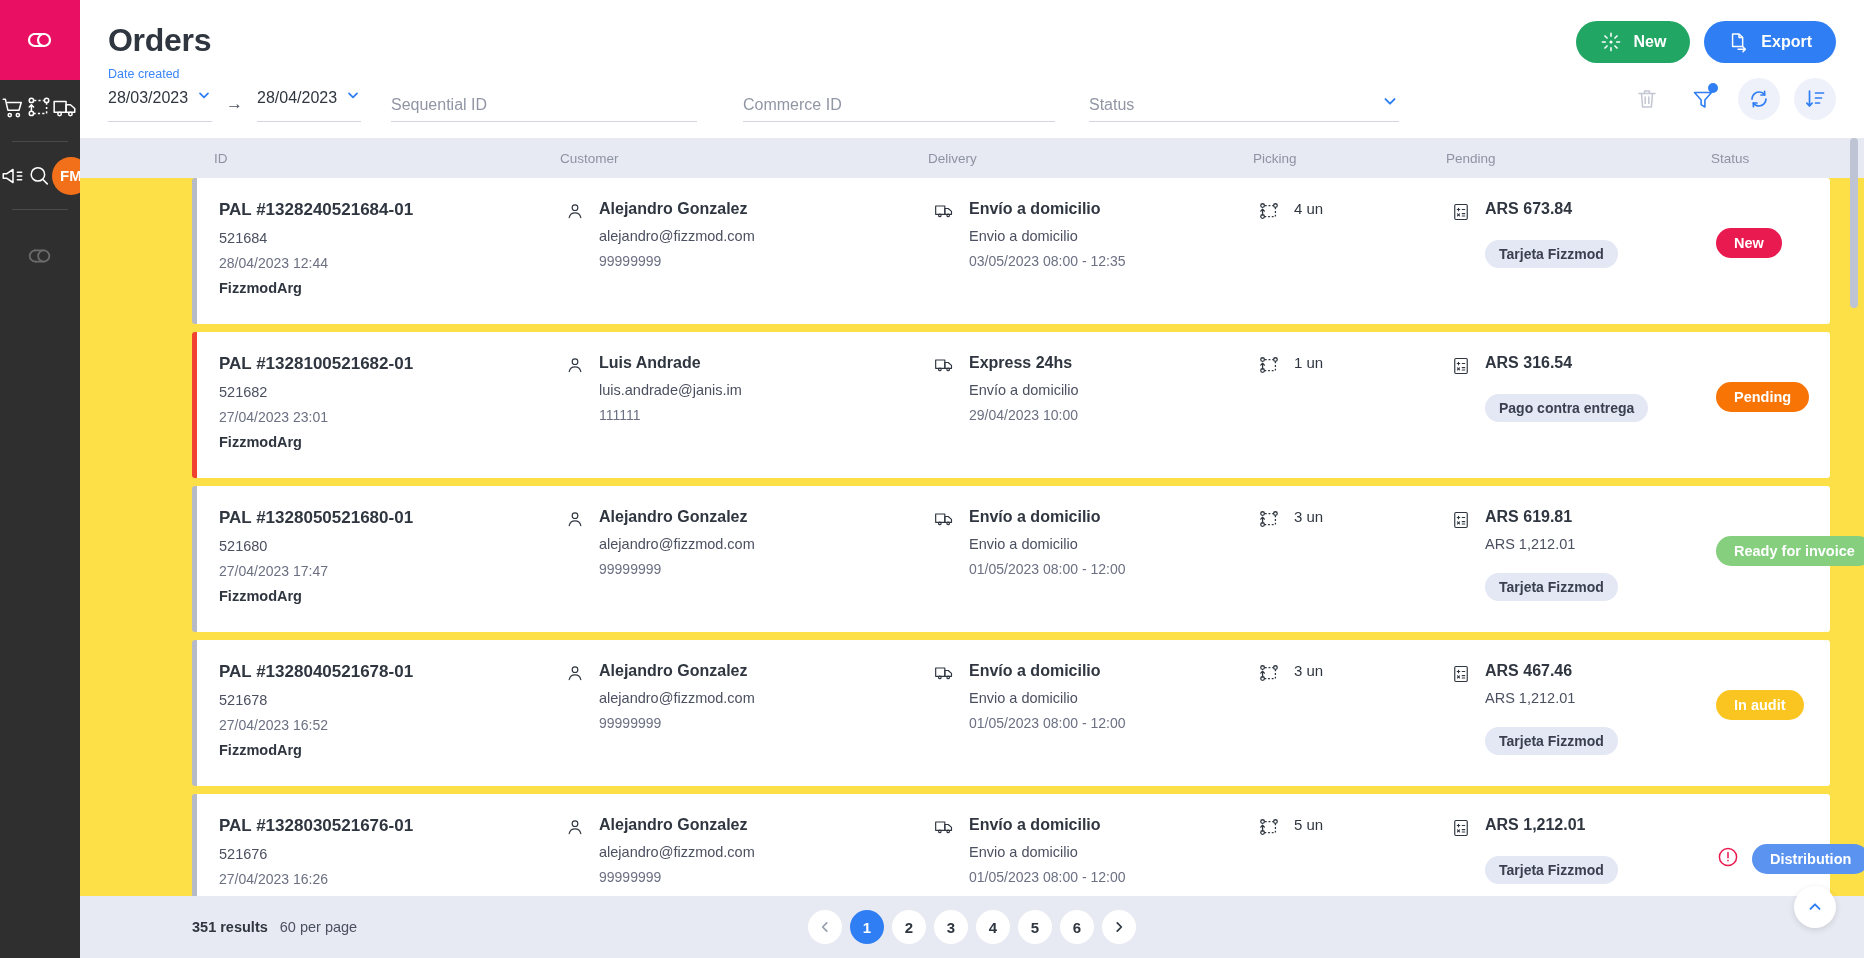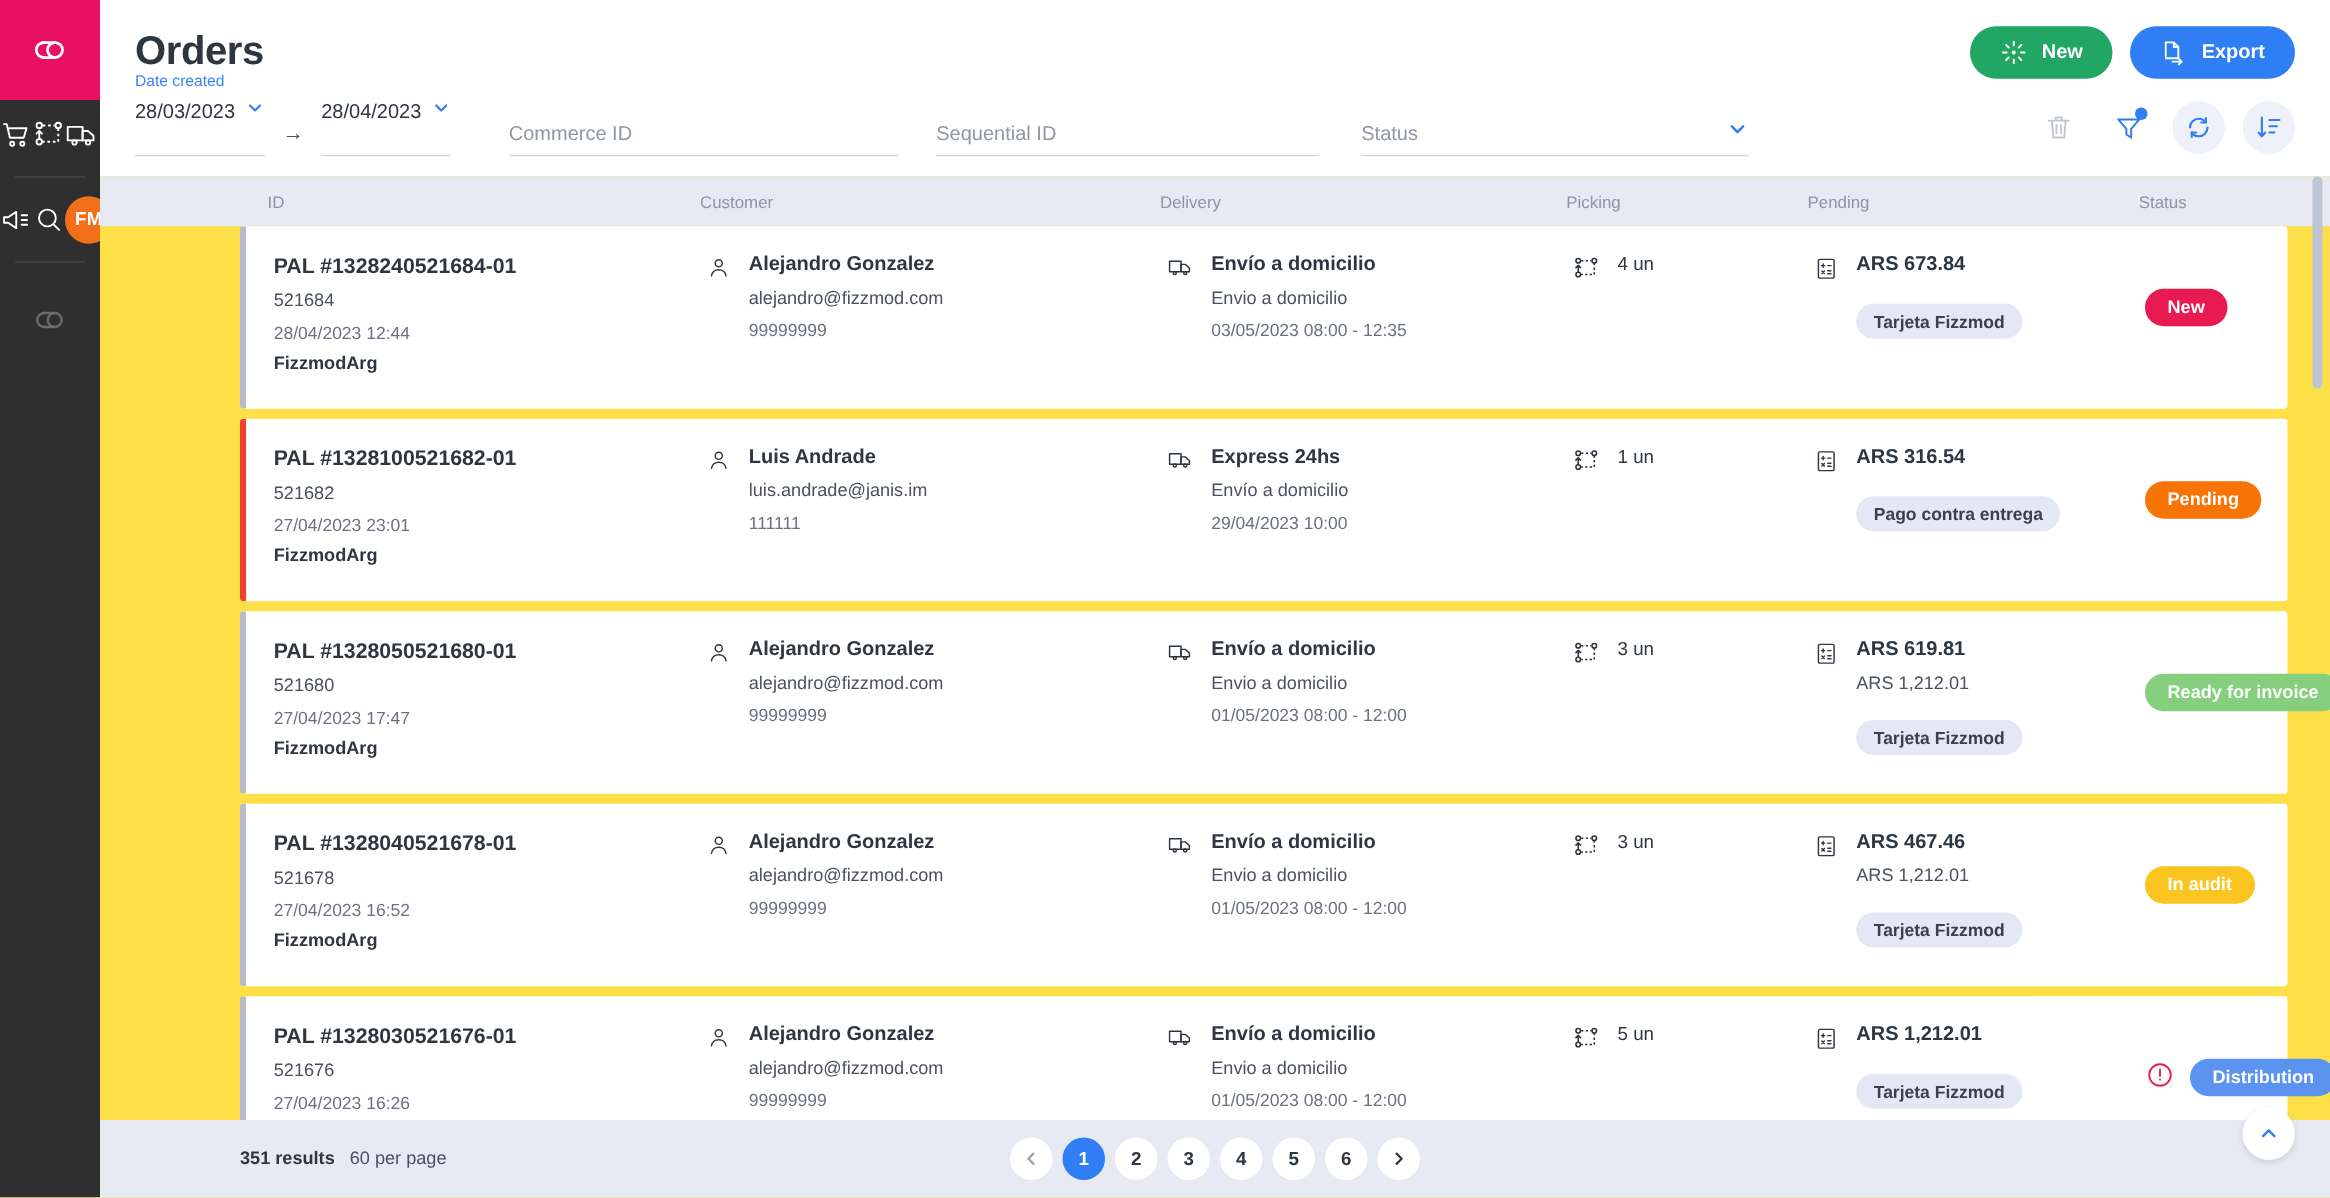--- a/index.html
+++ b/index.html
@@ -55,21 +55,21 @@
   .field { position:relative; margin-right:0; }
   .field-label {
     position:absolute; top:-20px; left:0; font-size:12.5px; color:#3b86f7; white-space:nowrap;
   }
   .underline-input {
     border:none; border-bottom:1px solid #d3d6e0; background:transparent;
     font-family:inherit; font-size:16px; color:#2f3640; padding:0 0 7px 0; outline:none;
   }
   .underline-input::placeholder { color:#9196a5; }
   .date-field { display:flex; align-items:center; width:104px; }
-  .date-wrap { display:flex; align-items:flex-end; border-bottom:1px solid #d3d6e0; width:104px; padding-bottom:25px; }
+  .date-wrap { display:flex; align-items:flex-end; border-bottom:1px solid #d3d6e0; width:104px; padding-bottom:14px; }
   .date-val { font-size:16px; color:#2f3640; }
   .caret { margin-left:auto; }
   .arrow-sep { margin:0 14px 8px 14px; color:#4a4f5c; font-size:17px; }
   .f-commerce { width:312px; margin-left:46px; }
   .f-sequential { width:306px; margin-left:30px; }
   .f-status { width:310px; margin-left:34px; display:flex; align-items:flex-end;
               border-bottom:1px solid #d3d6e0; padding-bottom:7px; }
   .f-status .ph { font-size:16px; color:#9196a5; }
 
   .tool-icons { margin-left:auto; display:flex; align-items:center; gap:14px; padding-bottom:2px; }
@@ -330,22 +330,22 @@
           <div class="date-wrap">
             <span class="date-val">28/04/2023</span>
             <span class="caret">
               <svg width="16" height="16" viewBox="0 0 24 24" fill="none" stroke="#2f7ef3" stroke-width="2.6" stroke-linecap="round" stroke-linejoin="round">
                   <path d="M6 9.5l6 6 6-6"></path>
                 </svg>
             </span>
           </div>
         </div>
 
+        <input class="underline-input f-sequential" placeholder="Sequential ID" style="">
         <input class="underline-input f-commerce" placeholder="Commerce ID" style="">
-        <input class="underline-input f-sequential" placeholder="Sequential ID" style="">
 
         <div class="f-status">
           <span class="ph">Status</span>
           <span class="caret">
             <svg width="18" height="18" viewBox="0 0 24 24" fill="none" stroke="#2f7ef3" stroke-width="2.6" stroke-linecap="round" stroke-linejoin="round">
                 <path d="M6 9.5l6 6 6-6"></path>
               </svg>
           </span>
         </div>
 

